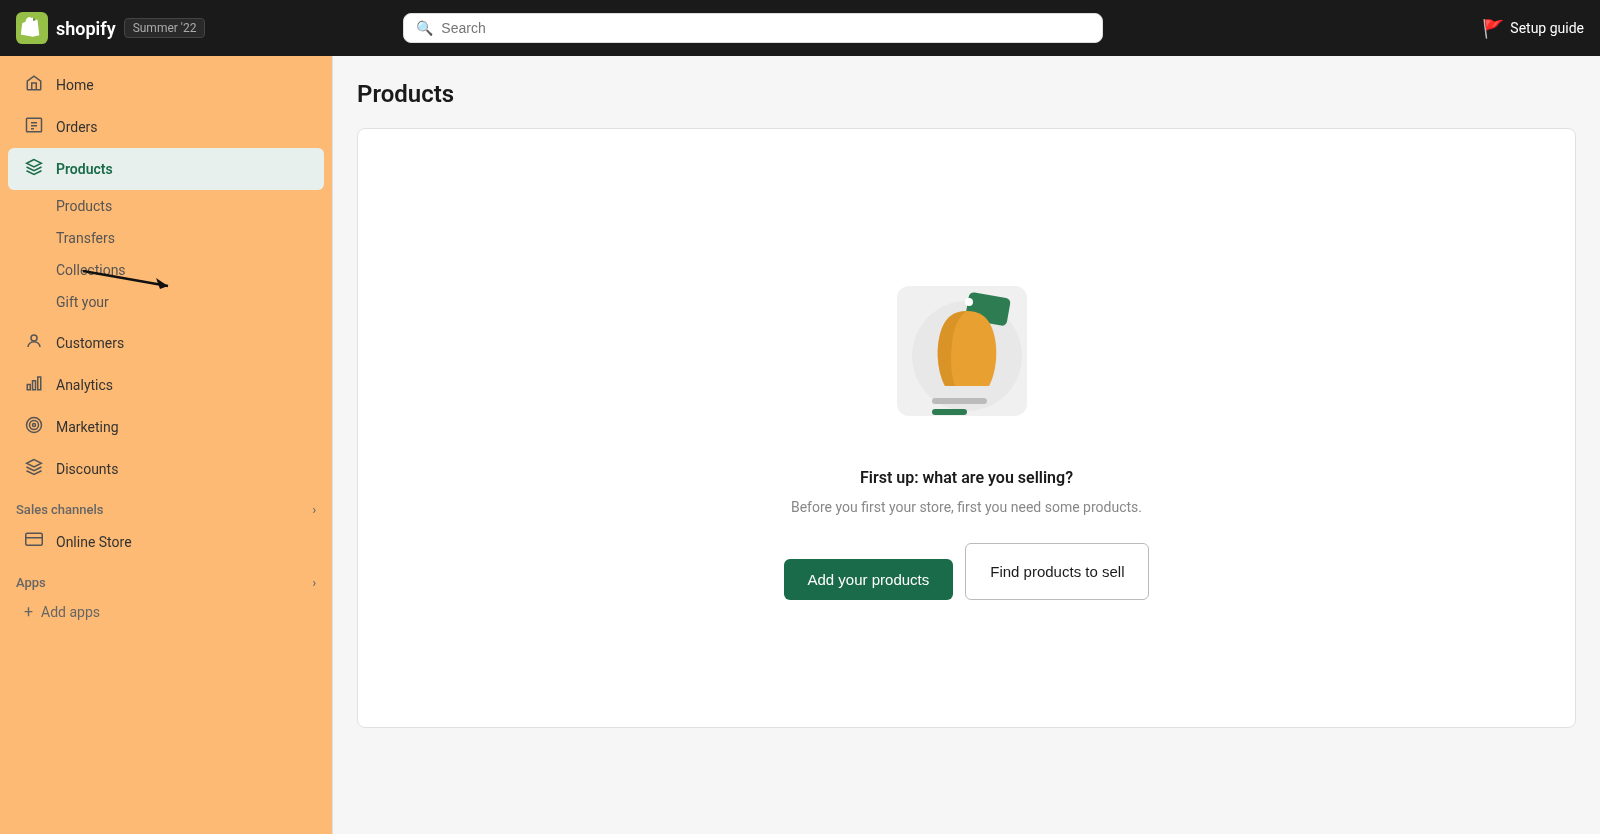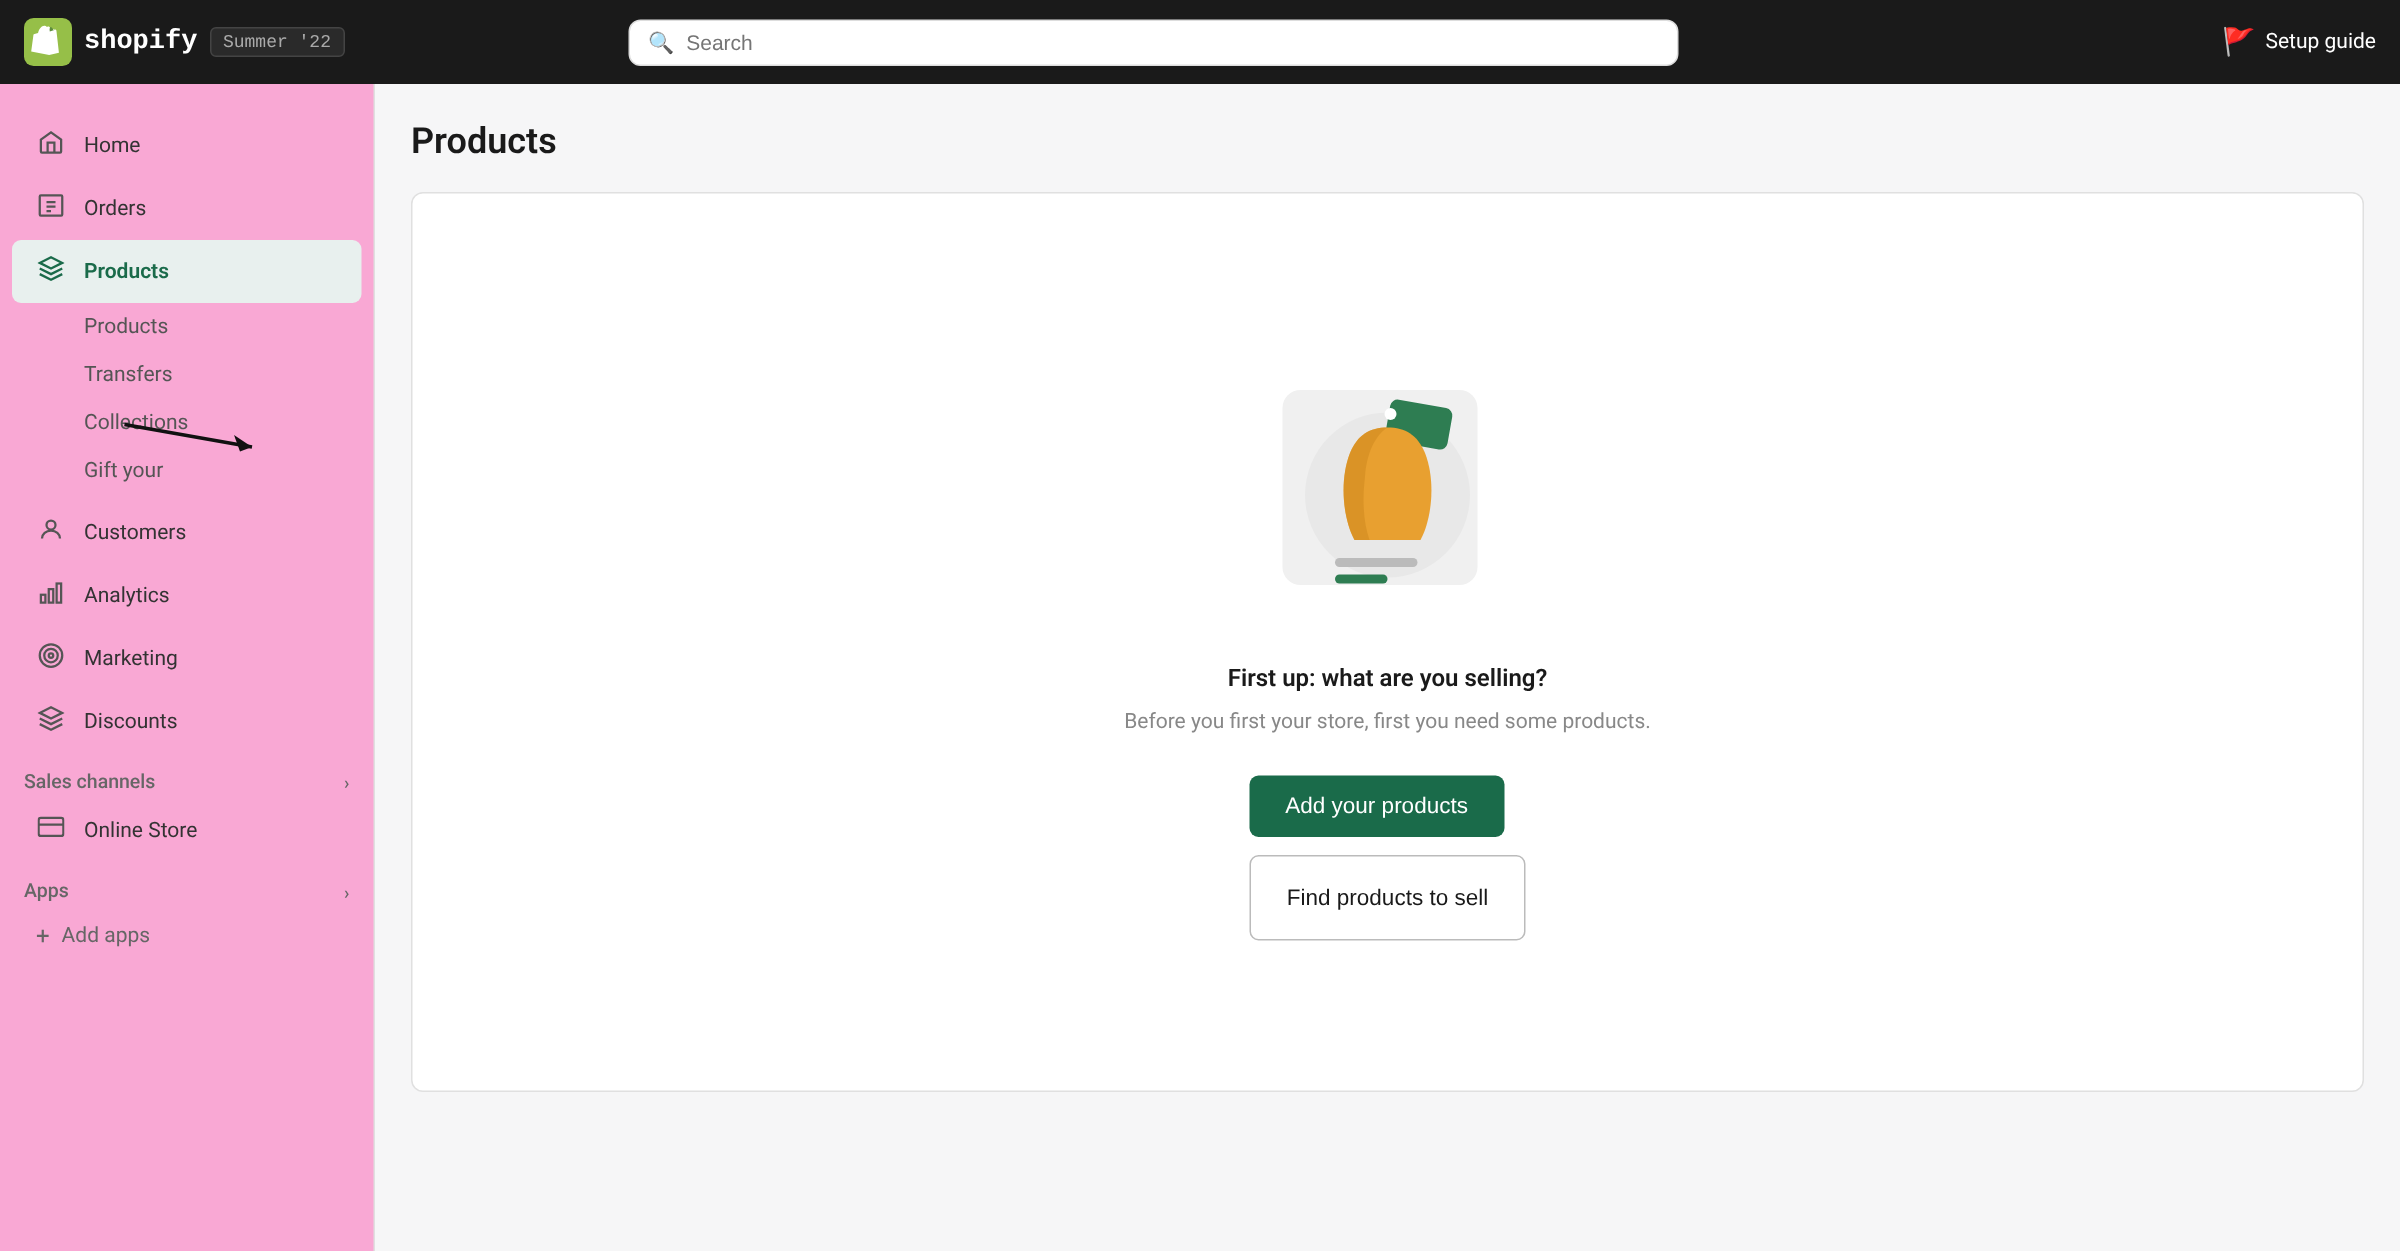--- a/index.html
+++ b/index.html
@@ -12,21 +12,20 @@
       display: flex;
       align-items: center;
       padding: 0 16px;
       gap: 16px;
       flex-shrink: 0;
     }
     .header-logo {
       display: flex;
       align-items: center;
       gap: 8px;
-      font-family: Liberation Mono, monospace;
     }
     .logo-icon {
       width: 32px;
       height: 32px;
     }
     .logo-text {
       color: #fff;
       font-size: 18px;
       font-weight: 600;
     }
@@ -73,28 +72,28 @@
 
     
     .app-body {
       display: flex;
       flex: 1;
       overflow: hidden;
     }
 
     
     .sidebar {
-      width: 250px;
-      background: #f9a8d4;
+      width: 333px;
+      background: #fdba74;
       border-right: 1px solid #e0e0e0;
       display: flex;
       flex-direction: column;
       overflow-y: auto;
       flex-shrink: 0;
-      padding: 20px 0;
+      padding: 8px 0;
     }
     .nav-item {
       display: flex;
       align-items: center;
       gap: 12px;
       padding: 10px 16px;
       font-size: 14px;
       color: #333;
       cursor: pointer;
       border-radius: 6px;
@@ -181,22 +180,21 @@
     }
     .empty-state-sub {
       font-size: 14px;
       color: #888;
       margin-bottom: 28px;
       text-align: center;
     }
     .empty-state-actions {
       display: flex;
       gap: 12px;
-      align-items: flex-start;
-      flex-direction: column;
+      align-items: flex-end;
     }
     .btn-primary {
       background: #1a6b4a;
       color: #fff;
       border: none;
       border-radius: 6px;
       padding: 12px 24px;
       font-size: 15px;
       font-weight: 500;
       cursor: pointer;

